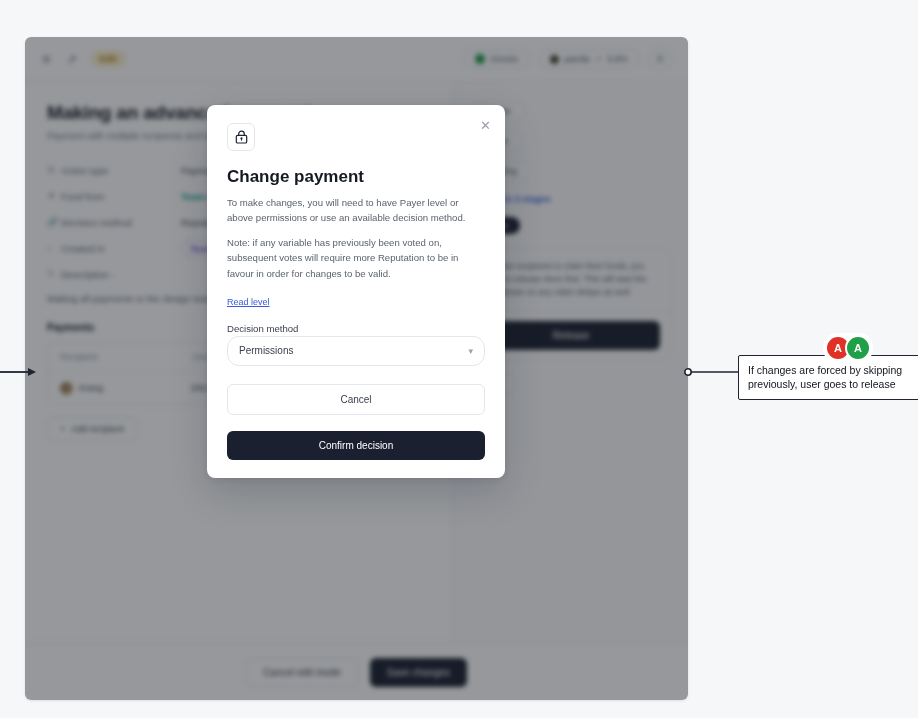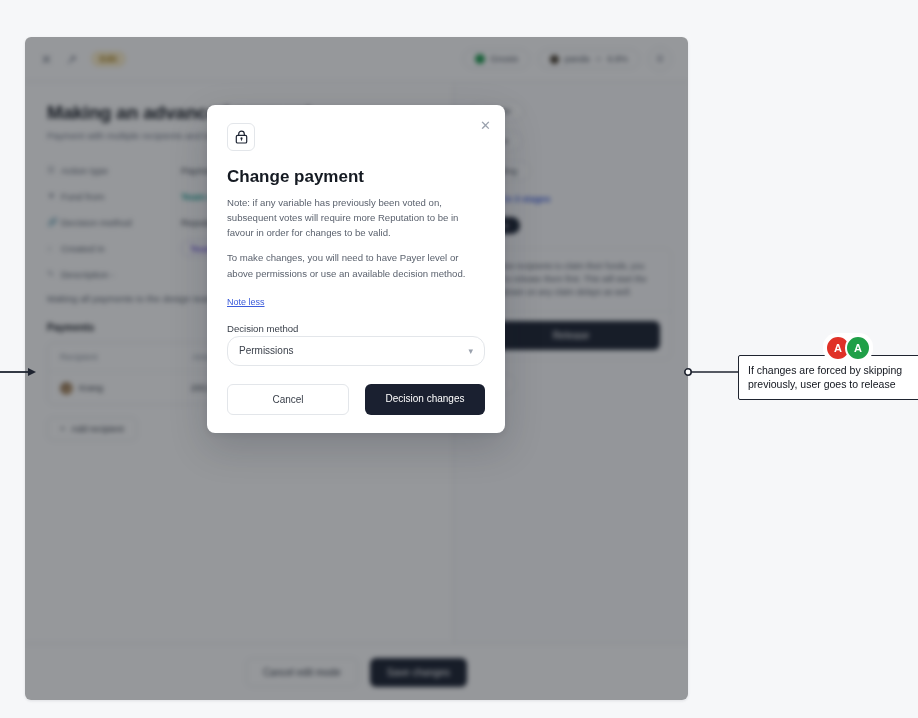--- a/index.html
+++ b/index.html
@@ -379,20 +379,21 @@
   }
   .chev {
     margin-left: auto;
     color: #9aa1ad;
     font-size: 9px;
   }
   .modal-actions {
     display: flex;
     gap: 16px;
     margin-top: 18px;
+    flex-direction: column;
   }
   .mbtn {
     flex: 1;
     text-align: center;
     border-radius: 6px;
     font-size: 10px;
     padding: 9px 0;
     cursor: pointer;
   }
   .mbtn-cancel {
@@ -596,33 +597,33 @@
     <div class="lock-box">
       <svg width="13" height="14" viewBox="0 0 13 14" fill="none" aria-hidden="true">
         <rect x="1.3" y="5.4" width="10.4" height="7.6" rx="1.3" stroke="#1d2433" stroke-width="1.2"></rect>
         <path d="M3.7 5.4V3.9a2.8 2.8 0 0 1 5.6 0v1.5" stroke="#1d2433" stroke-width="1.2"></path>
         <circle cx="6.5" cy="8.4" r="1.05" fill="#1d2433"></circle>
         <path d="M6.5 9.1v1.5" stroke="#1d2433" stroke-width="1.1"></path>
       </svg>
     </div>
 
     <h2 class="modal-h">Change payment</h2>
+    <p class="modal-p">To make changes, you will need to have Payer level or above permissions or use an available decision method.</p>
     <p class="modal-p">Note: if any variable has previously been voted on, subsequent votes will require more Reputation to be in favour in order for changes to be valid.</p>
-    <p class="modal-p">To make changes, you will need to have Payer level or above permissions or use an available decision method.</p>
-    <span class="read-less">Note less</span>
+    <span class="read-less">Read level</span>
 
     <div class="field-label">Decision method</div>
     <div class="select-box">
       <span>Permissions</span>
       <span class="chev">▾</span>
     </div>
 
     <div class="modal-actions">
       <div class="mbtn mbtn-cancel">Cancel</div>
-      <div class="mbtn mbtn-confirm">Decision changes</div>
+      <div class="mbtn mbtn-confirm">Confirm decision</div>
     </div>
   </div>
 
   <svg id="left-arrow" viewBox="0 0 36 12">
     <line x1="0" y1="6" x2="30" y2="6" stroke="#1f2430" stroke-width="1.8"></line>
     <polygon points="36,6 28,2 28,10" fill="#1f2430"></polygon>
   </svg>
 
   <svg id="right-conn" viewBox="0 0 56 10">
     <circle cx="4" cy="5" r="3.2" fill="#fff" stroke="#1f2430" stroke-width="1.6"></circle>

